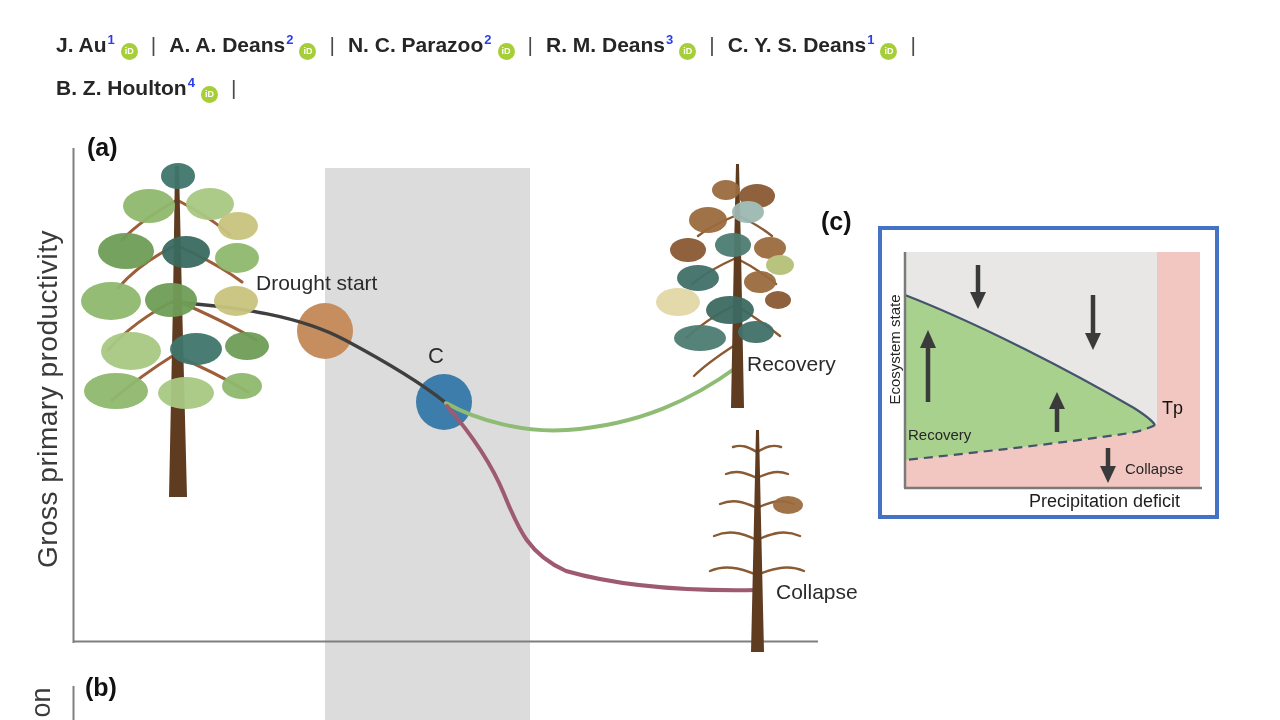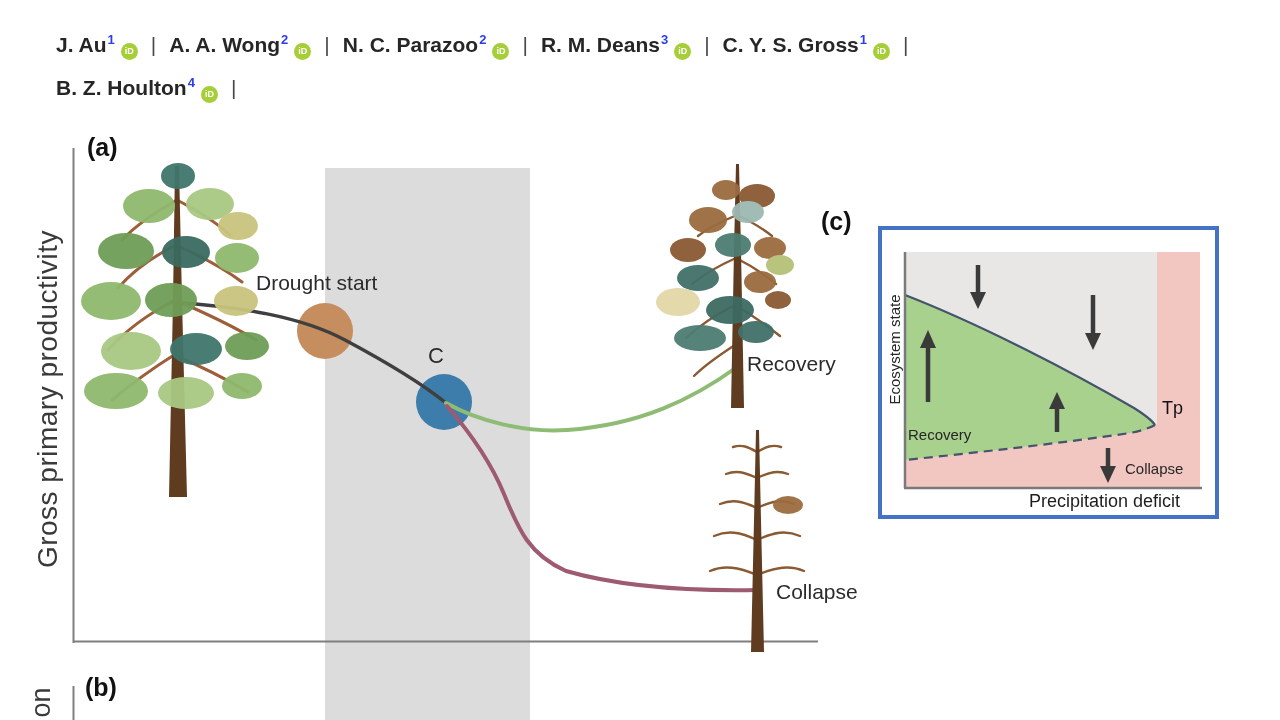--- a/index.html
+++ b/index.html
@@ -55,27 +55,27 @@
   .branch-thin{stroke:#8a5a33;stroke-width:2.4;fill:none;stroke-linecap:round;}
 </style>
 </head>
 <body>
 
 <div id="page">
 
   <div id="author-line-1" class="author-line">
     <span><span class="a-name">J. Au</span><span class="a-sup">1</span><span class="orcid">iD</span></span>
     <span class="sep">|</span>
-    <span><span class="a-name">A. A. Wong</span><span class="a-sup">2</span><span class="orcid">iD</span></span>
+    <span><span class="a-name">A. A. Deans</span><span class="a-sup">2</span><span class="orcid">iD</span></span>
     <span class="sep">|</span>
     <span><span class="a-name">N. C. Parazoo</span><span class="a-sup">2</span><span class="orcid">iD</span></span>
     <span class="sep">|</span>
     <span><span class="a-name">R. M. Deans</span><span class="a-sup">3</span><span class="orcid">iD</span></span>
     <span class="sep">|</span>
-    <span><span class="a-name">C. Y. S. Gross</span><span class="a-sup">1</span><span class="orcid">iD</span></span>
+    <span><span class="a-name">C. Y. S. Deans</span><span class="a-sup">1</span><span class="orcid">iD</span></span>
     <span class="sep">|</span>
   </div>
   <div id="author-line-2" class="author-line">
     <span><span class="a-name">B. Z. Houlton</span><span class="a-sup">4</span><span class="orcid">iD</span></span>
     <span class="sep">|</span>
   </div>
 
   <svg width="1280" height="720" viewBox="0 0 1280 720" style="position:absolute;left:0;top:0;">
 
     <rect class="band" x="325" y="168" width="205" height="552"></rect>

